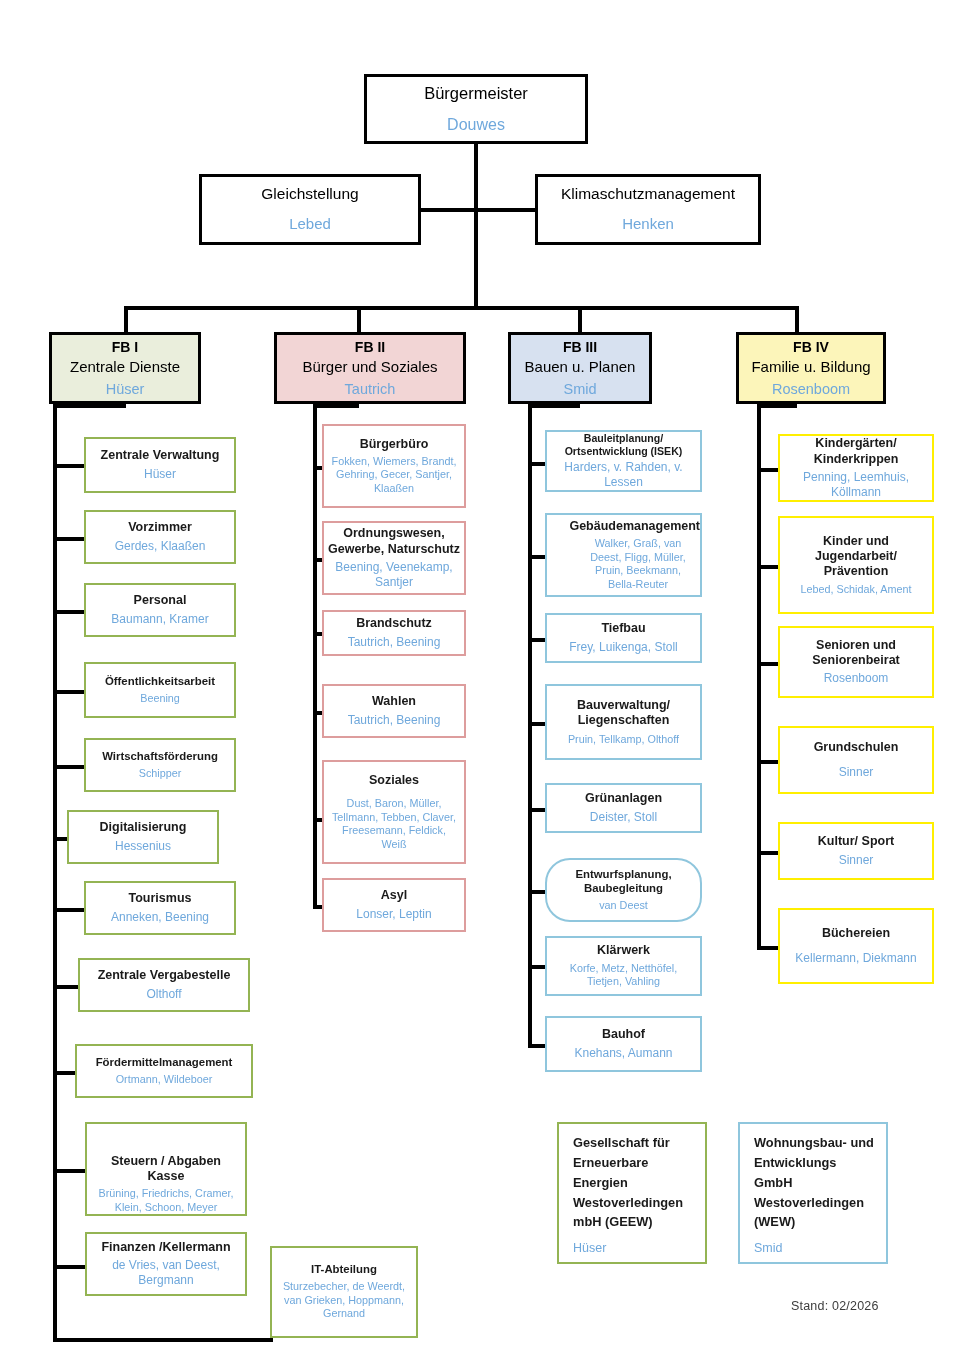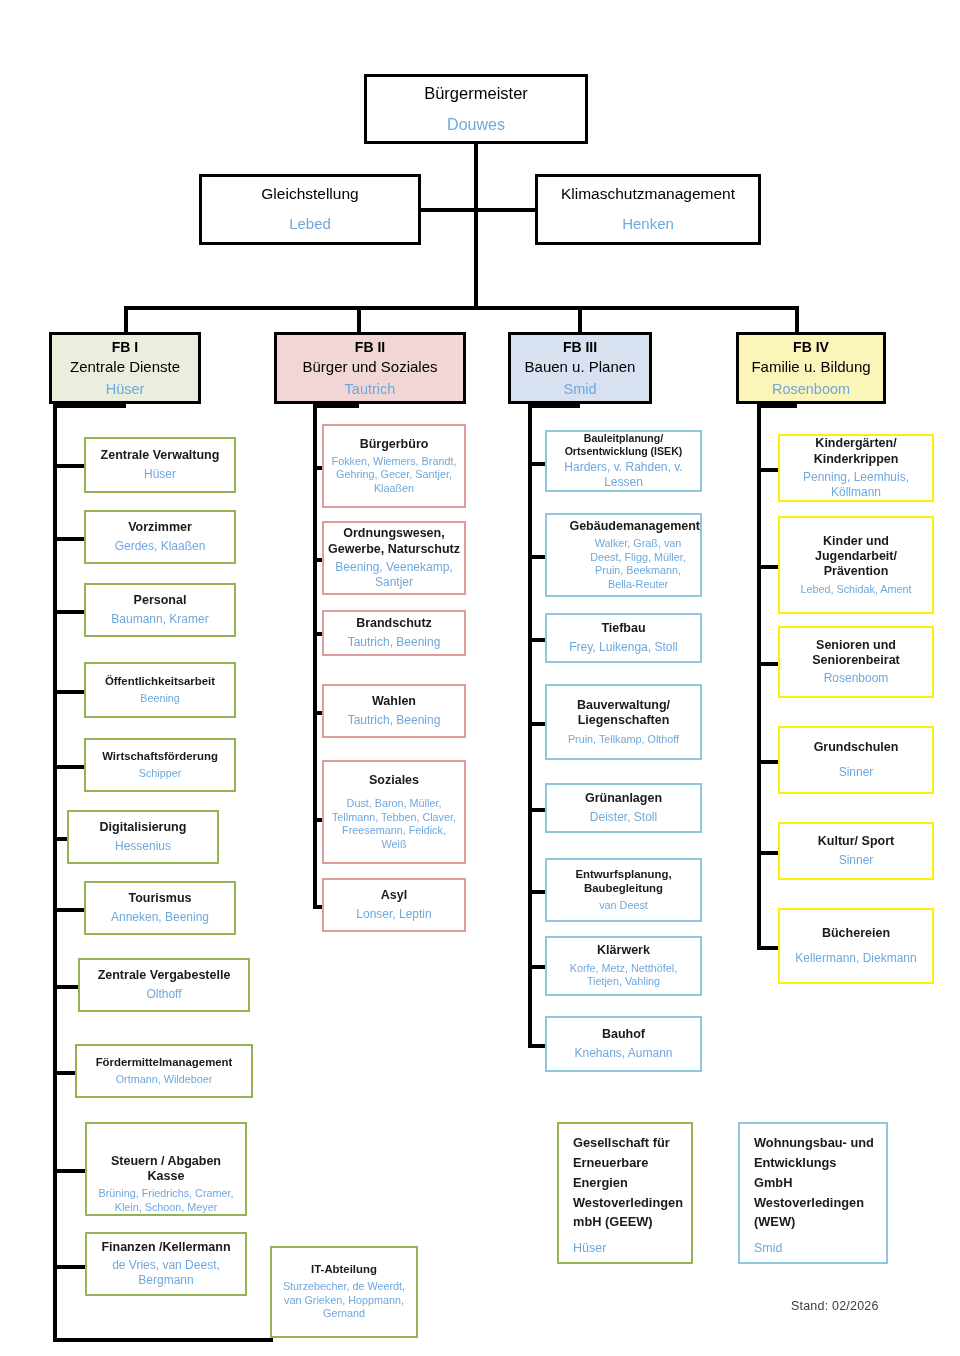--- a/index.html
+++ b/index.html
@@ -299,21 +299,21 @@
     <div class="names small" style="margin-top:5px;">Pruin, Tellkamp, Olthoff</div>
   </div>
 
   <div class="ln h4" style="left:528px;top:808px;width:20px;"></div>
   <div class="box unit c3" style="left:545px;top:783px;width:157px;height:50px;">
     <div class="title">Grünanlagen</div>
     <div class="names">Deister, Stoll</div>
   </div>
 
   <div class="ln h4" style="left:528px;top:890px;width:20px;"></div>
-  <div class="box unit c3" style="left:545px;top:858px;width:157px;height:64px;">
+  <div class="box unit c3" style="left:545px;top:858px;width:157px;height:64px;border-radius:25px;">
     <div class="title small" style="white-space:pre-line;">Entwurfsplanung,
 Baubegleitung</div>
     <div class="names small">van Deest</div>
   </div>
 
   <div class="ln h4" style="left:528px;top:965px;width:20px;"></div>
   <div class="box unit c3" style="left:545px;top:936px;width:157px;height:60px;">
     <div class="title">Klärwerk</div>
     <div class="names small" style="padding:0 8px;">Korfe, Metz, Netthöfel, Tietjen, Vahling</div>
   </div>
@@ -357,21 +357,21 @@
     <div class="title">Kultur/ Sport</div>
     <div class="names">Sinner</div>
   </div>
 
   <div class="ln h4" style="left:757px;top:946px;width:24px;"></div>
   <div class="box unit c4" style="left:778px;top:908px;width:156px;height:76px;">
     <div class="title" style="margin-bottom:6px;">Büchereien</div>
     <div class="names">Kellermann, Diekmann</div>
   </div>
 
-  <div class="box co c1 left-align" style="left:557px;top:1122px;width:136px;height:142px;">
+  <div class="box co c1 left-align" style="left:557px;top:1122px;width:150px;height:142px;">
     <div class="title">Gesellschaft für Erneuerbare Energien Westoverledingen mbH (GEEW)</div>
     <div class="names">Hüser</div>
   </div>
 
   <div class="box co c3 left-align" style="left:738px;top:1122px;width:150px;height:142px;">
     <div class="title">Wohnungsbau- und Entwicklungs GmbH Westoverledingen (WEW)</div>
     <div class="names">Smid</div>
   </div>
 
   <div class="footer" style="left:791px;top:1299px;">Stand: 02/2026</div>

